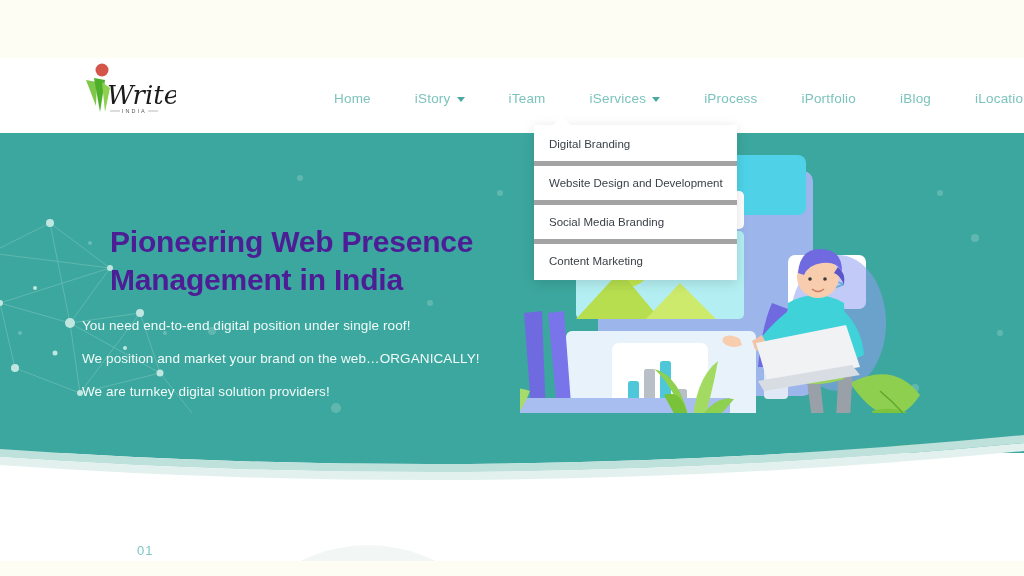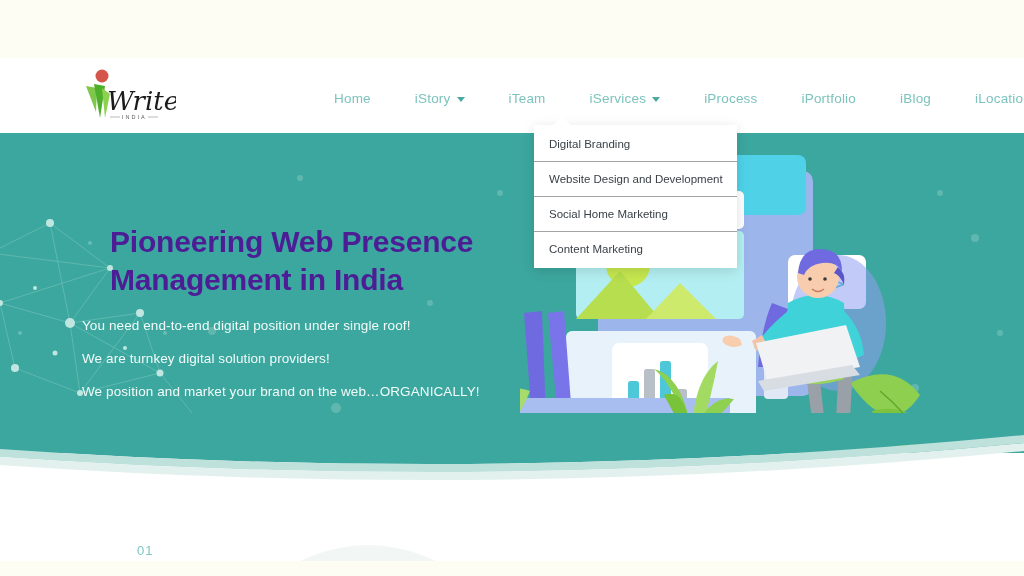--- a/index.html
+++ b/index.html
@@ -37,21 +37,21 @@
     left: 0; top: 0;
     width: 1024px;
     height: 75px;
     background: #ffffff;
     z-index: 40;
   }
 
   .logo {
     position: absolute;
     left: 80px;
-    top: 10px;
+    top: 4px;
     width: 96px;
     height: 58px;
   }
 
   .nav {
     position: absolute;
     left: 320px;
     top: 27px;
     width: 640px;
     height: 26px;
@@ -100,21 +100,21 @@
     left: 22px;
     width: 12px; height: 12px;
     background: #fff;
     transform: rotate(45deg);
   }
   .dd-item {
     position: relative;
     padding: 11px 15px;
     font-size: 11.5px;
     color: #3b4148;
-    border-bottom: 1px solid #a3a3a3;
+    border-bottom: 5px solid #a3a3a3;
     white-space: nowrap;
     cursor: pointer;
   }
   .dd-item:last-child { border-bottom: none; }
 
   
   .hero {
     position: absolute;
     left: 0;
     top: 75px;
@@ -430,22 +430,22 @@
           <path d="M152 286 l44 0 -6 34 -32 0 Z" fill="#ffffff"></path>
         </svg>
       </div>
 
       <div class="hero-text">
         <div class="headline">
           <div>Pioneering Web Presence</div>
           <div>Management in India</div>
         </div>
         <div class="subline">You need end-to-end digital position under single roof!</div>
+        <div class="subline">We position and market your brand on the web…ORGANICALLY!</div>
         <div class="subline">We are turnkey digital solution providers!</div>
-        <div class="subline">We position and market your brand on the web…ORGANICALLY!</div>
         <div class="btn-row">
           <div class="btn btn-1">SCHEDULE A CONSULTATION</div>
           <div class="btn btn-2">ASK FOR A QUOTE</div>
         </div>
       </div>
 
     </div>
 
     <svg class="hero-curve" viewBox="0 0 1024 70" preserveAspectRatio="none">
       <path d="M0 0 L1024 0 L1024 22 Q512 72 0 36 Z" fill="#3ca79e"></path>
@@ -460,17 +460,17 @@
       <div class="sec-ghost-text"></div>
     </div>
 
   </div>
 
   <div class="bottom-band"></div>
 
   <div class="dropdown">
     <div class="dd-item">Digital Branding</div>
     <div class="dd-item">Website Design and Development</div>
-    <div class="dd-item">Social Home Marketing</div>
+    <div class="dd-item">Social Media Branding</div>
     <div class="dd-item">Content Marketing</div>
   </div>
 
 </div>
 
 </body></html>

